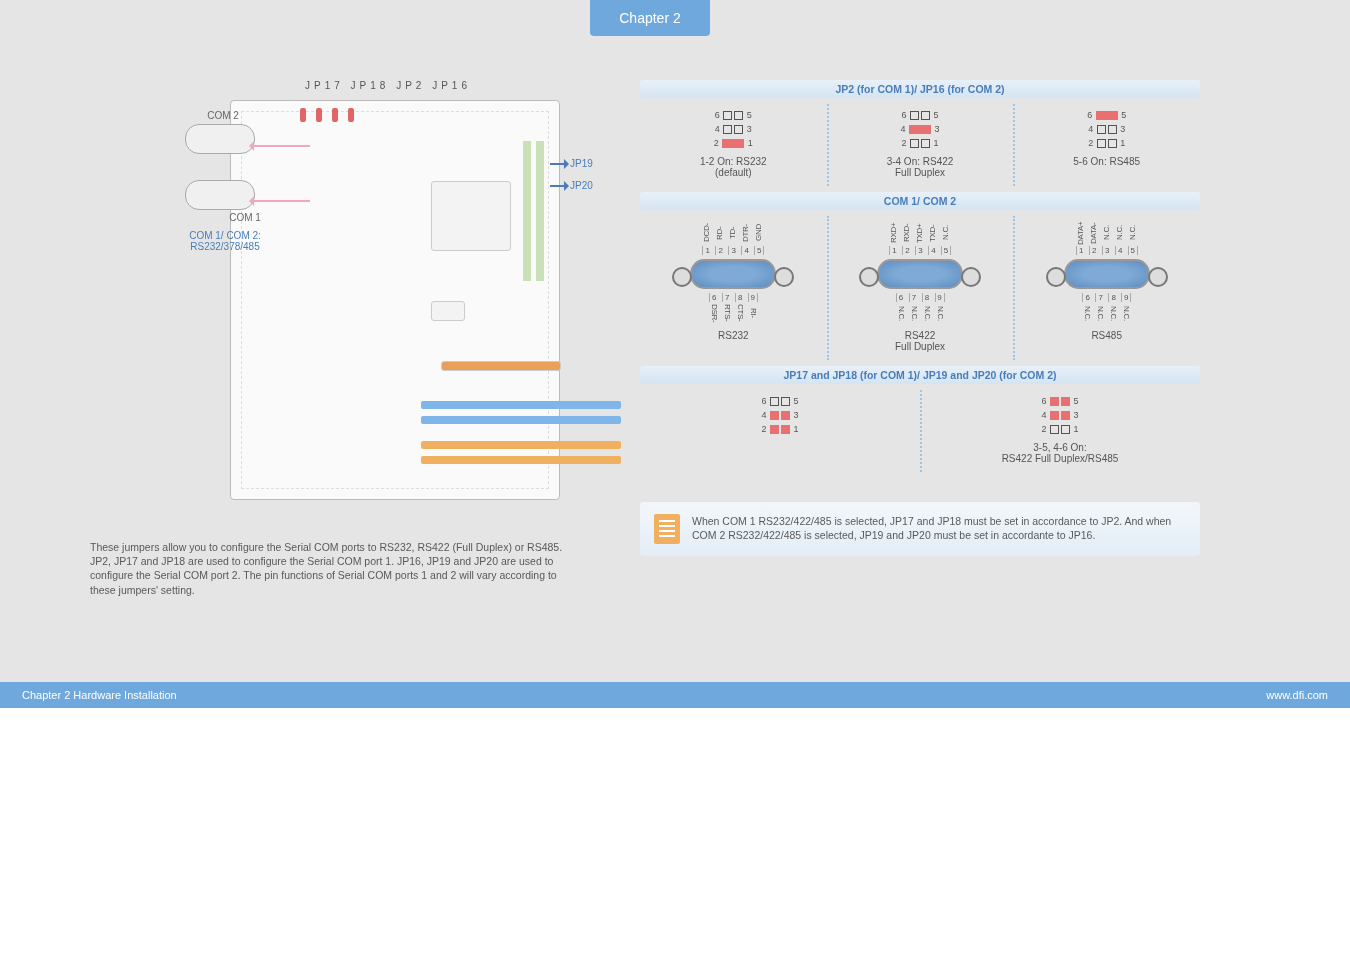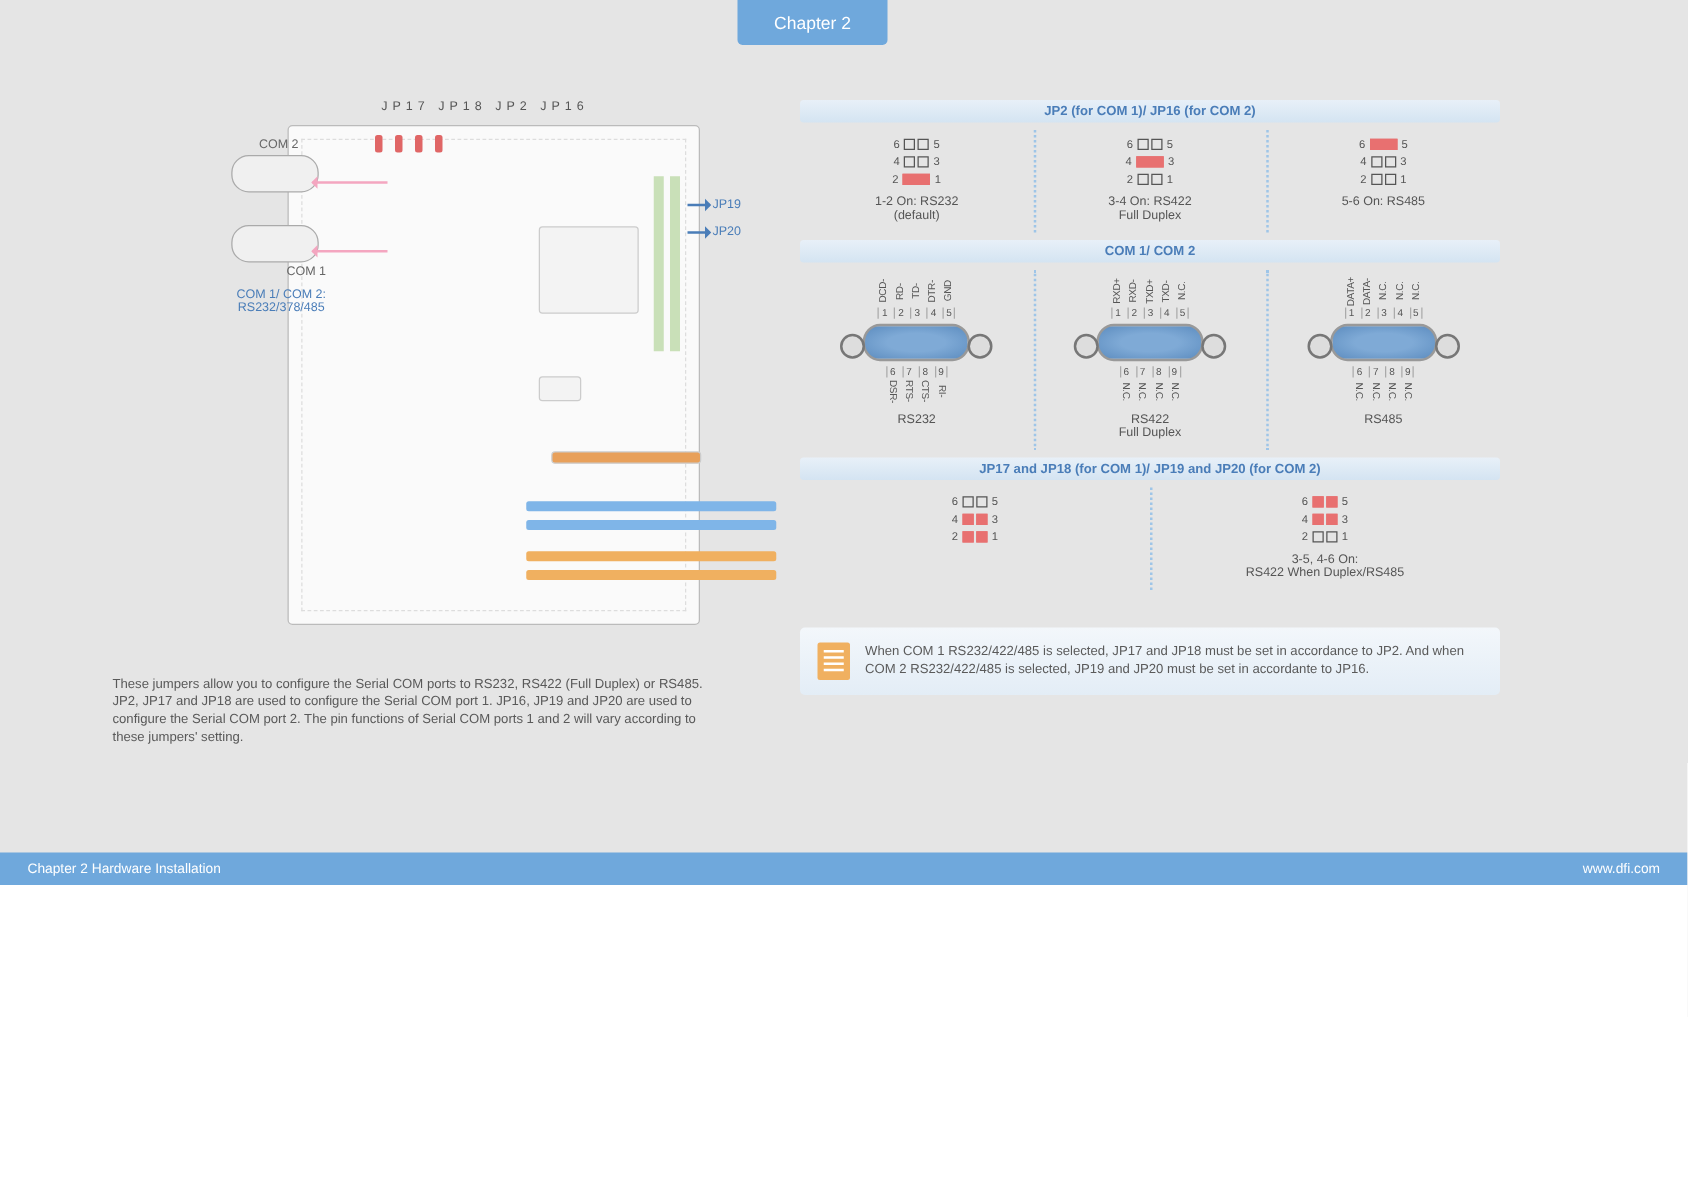--- a/index.html
+++ b/index.html
@@ -346,21 +346,21 @@
                 <span class="pin on"></span>
                 <span class="jnum">3</span>
               </div>
             <div class="jrow">
                 <span class="jnum">2</span>
                 <span class="pin"></span>
                 <span class="pin"></span>
                 <span class="jnum">1</span>
               </div>
           </div>
-          <div class="jtext"><span>3-5, 4-6 On:</span><br><span>RS422 When Duplex/RS485</span></div>
+          <div class="jtext"><span>3-5, 4-6 On:</span><br><span>RS422 Full Duplex/RS485</span></div>
         </div>
       </div>
 
       <div class="note-box">
         <div class="note-icon"></div>
         <div class="note-text">When COM 1 RS232/422/485 is selected, JP17 and JP18 must be set in accordance to JP2. And when COM 2 RS232/422/485 is selected, JP19 and JP20 must be set in accordante to JP16.</div>
       </div>
     </div>
   </div>
 

